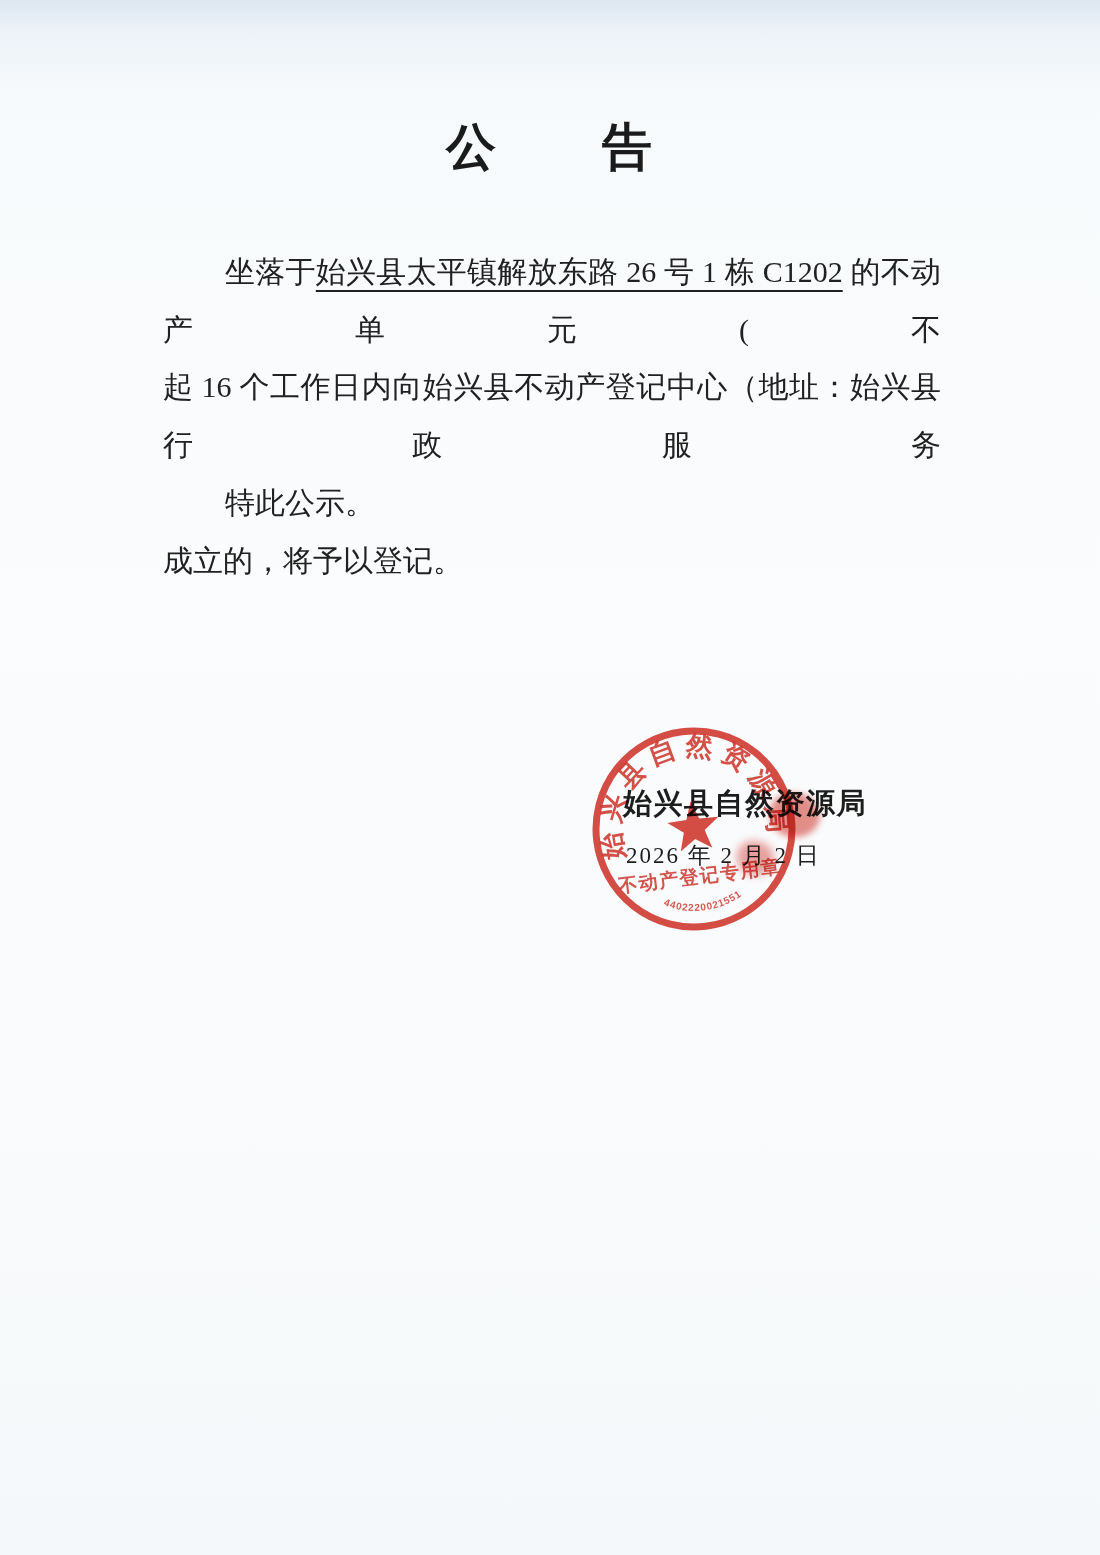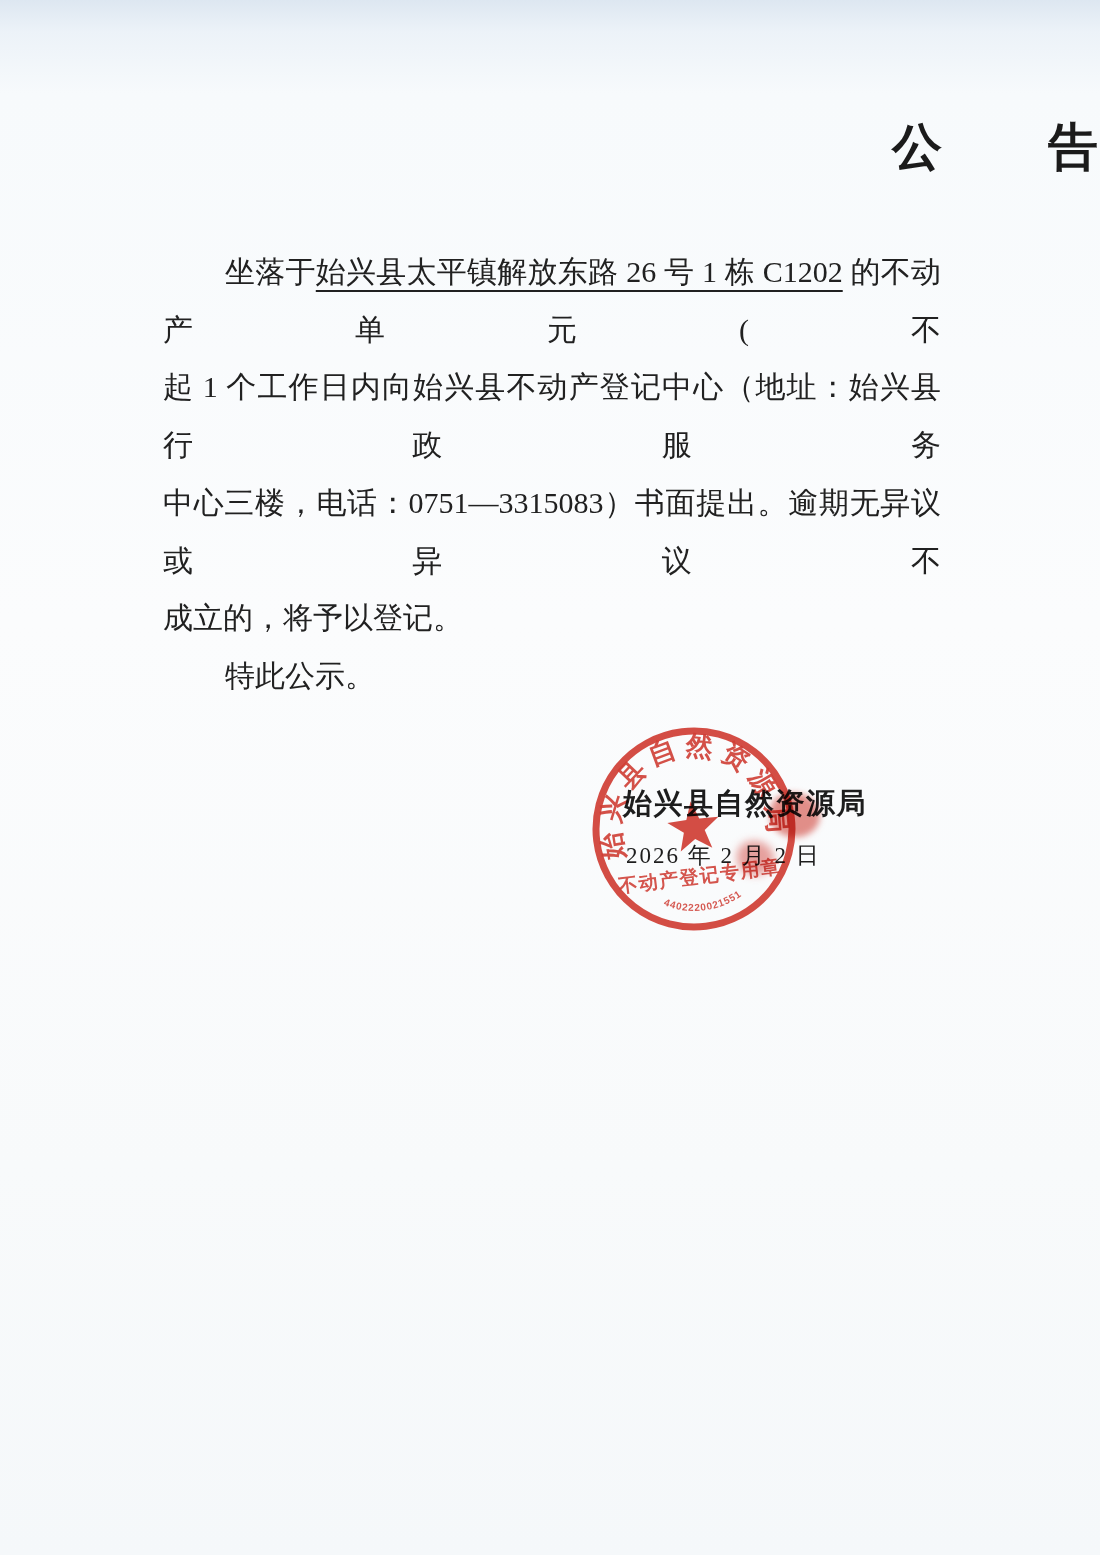--- a/index.html
+++ b/index.html
@@ -4,21 +4,21 @@
 <style>
   html,body { margin:0; padding:0; background:#ffffff; }
   .page {
     position:relative; width:1100px; height:1555px; overflow:hidden;
     background:linear-gradient(180deg,#dde7f1 0%,#ecf2f8 2%,#f7fafc 6%,#fbfcfd 40%,#f8fafb 75%,#f5f8fa 100%);
     font-family:"Liberation Serif","DejaVu Serif",serif;
     color:#222222;
   }
   .doc-title {
     position:absolute; top:114px; left:0; width:100%; margin:0;
-    text-align:right; font-size:50px; font-weight:700; color:#1b1b1b;
+    text-align:center; font-size:50px; font-weight:700; color:#1b1b1b;
     letter-spacing:2px;
   }
   .doc-body {
     position:absolute; left:163px; top:243px; width:778px;
     font-size:30px; line-height:57.7px; color:#212121;
   }
   .doc-line { text-align:justify; }
   .doc-line.full { text-align-last:justify; }
   .doc-line.indent { text-indent:62px; }
   .ul { text-decoration:underline; text-underline-offset:8px; text-decoration-thickness:1.6px; }
@@ -44,24 +44,23 @@
 </style>
 </head>
 <body>
 
 <div class="page">
 
   <h1 class="doc-title">公　　告</h1>
 
   <div class="doc-body" id="doc-body">
       <div class="doc-line full indent"><span>坐落于</span><span class="ul">始兴县太平镇解放东路 26 号 1 栋 C1202</span><span> 的不动产单元(不</span></div>
-      <div class="doc-line full"><span>起 1 个工作日内向始兴县不动产登记中心（地址：始兴县行政服务</span></div>
-      <div class="doc-line full"><span>中心三楼，电话：0751—3315083）书面提出。逾期无异议或异议不</span></div>
+      <div class="doc-line full"><span>起 16 个工作日内向始兴县不动产登记中心（地址：始兴县行政服务</span></div>
+      <div class="doc-line indent"><span>特此公示。</span></div>
       <div class="doc-line"><span>成立的，将予以登记。</span></div>
-      <div class="doc-line indent"><span>特此公示。</span></div>
     </div>
 
   <div class="sign-org">始兴县自然资源局</div>
   <div class="sign-date">2026 年 2 月 2 日</div>
 
   <div class="seal">
     <svg width="262" height="262" viewBox="0 0 262 262">
       <circle cx="131" cy="131" r="98" fill="none" stroke="#d2342a" stroke-width="7" opacity="0.92"></circle>
       <path id="seal-arc-top" d="M 63.9 162.3 A 74 74 0 1 1 198.1 162.3" fill="none"></path>
       <path id="seal-arc-bottom" d="M 84 198.2 A 82 82 0 0 0 178 198.2" fill="none"></path>

